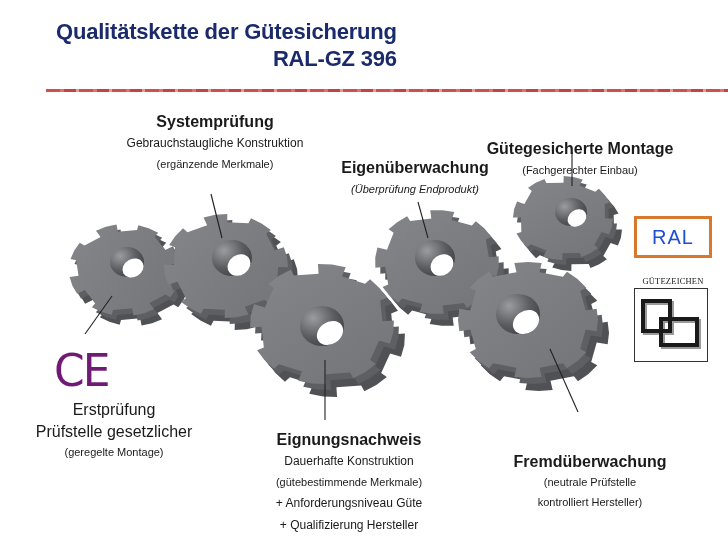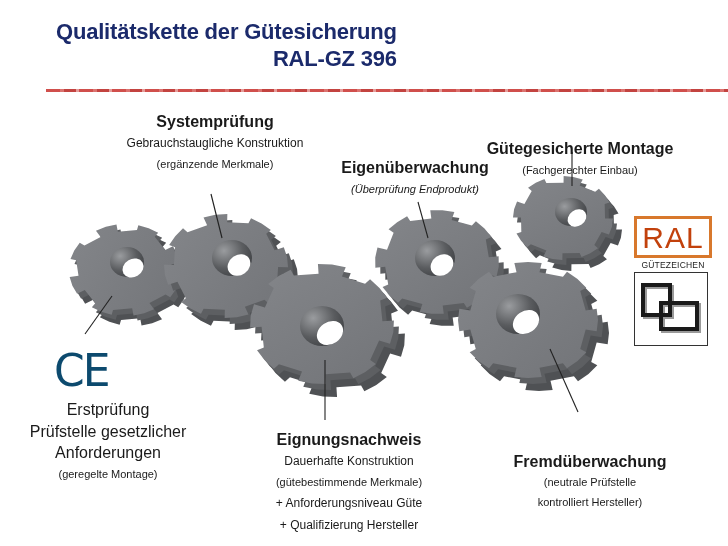--- a/index.html
+++ b/index.html
@@ -10,27 +10,27 @@
   .redline { position: absolute; left: 46px; top: 89px; width: 682px; height: 3px;
              background: repeating-linear-gradient(90deg, #c8302c 0 14px, #d55a56 14px 18px, #b8221e 18px 30px, #e08a87 30px 33px);
              opacity: 0.85; }
   .label { position: absolute; text-align: center; white-space: nowrap; }
   .label .h { font-weight: bold; font-size: 16px; line-height: 20px; }
   .label .m { font-size: 12px; line-height: 22px; }
   .label .s { font-size: 11px; line-height: 20px; }
   .label .l { font-size: 16px; line-height: 21.5px; }
   svg.gears { position: absolute; left: 0; top: 0; }
   .ral { position: absolute; left: 634px; top: 216px; width: 78px; }
-  .ral-box { width: 72px; height: 36px; border: 3px solid #d8782c; color: #c2410c;
-             font-size: 30px; line-height: 37px; text-align: center; letter-spacing: 1px;
+  .ral-box { width: 72px; height: 36px; border: 3px solid #d8782c; color: #1d4ed8;
+             font-size: 20px; line-height: 37px; text-align: center; letter-spacing: 1px;
              font-family: "Liberation Sans", sans-serif; }
-  .ral-sub { font-family: Liberation Sans, sans-serif; font-size: 8.5px; color: #222;
-             text-align: center; margin-top: 2px; letter-spacing: 0.2px; width: 78px; }
+  .ral-sub { font-family: Liberation Serif, serif; font-size: 8.5px; color: #222;
+             text-align: center; margin-top: 18px; letter-spacing: 0.2px; width: 78px; }
   .ral-mark { margin-top: 2px; width: 72px; height: 72px; border: 1.5px solid #333; position: relative; background: #fff; }
-  .ce { position: absolute; left: 54px; top: 349px; font-size: 44px; color: #0c4a6e;
+  .ce { position: absolute; left: 54px; top: 349px; font-size: 44px; color: #701a75;
         font-family: "DejaVu Sans", sans-serif; letter-spacing: -2px; line-height: 44px; }
 </style>
 </head>
 <body>
 
 <div class="title">
   <div>Qualitätskette der Gütesicherung</div>
   <div>RAL-GZ 396</div>
 </div>
 <div class="redline"></div>
@@ -154,24 +154,23 @@
   <div class="h">Gütegesicherte Montage</div>
   <div class="s" style="line-height:22px;">(Fachgerechter Einbau)</div>
 </div>
 
 <div class="label" style="left:310px; top:158px; width:210px;">
   <div class="h">Eigenüberwachung</div>
   <div class="s" style="line-height:22px;font-style:italic;">(Überprüfung Endprodukt)</div>
 </div>
 
 <div class="ce">CE</div>
-<div class="label" style="left:10px; top:399px; width:196px;">
+<div class="label" style="left:16px; top:399px; width:196px;">
   <div class="l">Erstprüfung</div>
   <div class="l">Prüfstelle gesetzlicher</div>
-  <div class="l">Anforderungen</div>
   <div class="s">(geregelte Montage)</div>
 </div>
 
 <div class="label" style="left:224px; top:430px; width:250px;">
   <div class="h">Eignungsnachweis</div>
   <div class="m">Dauerhafte Konstruktion</div>
   <div class="s">(gütebestimmende Merkmale)</div>
   <div class="m">+ Anforderungsniveau Güte</div>
   <div class="m">+ Qualifizierung Hersteller</div>
 </div>

